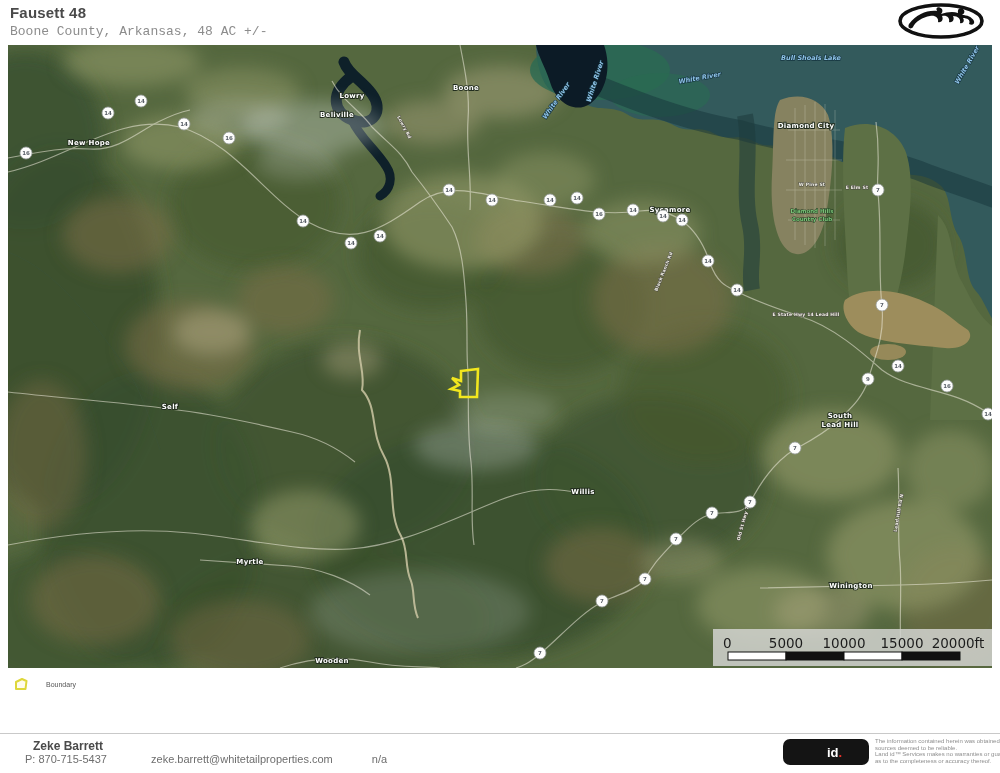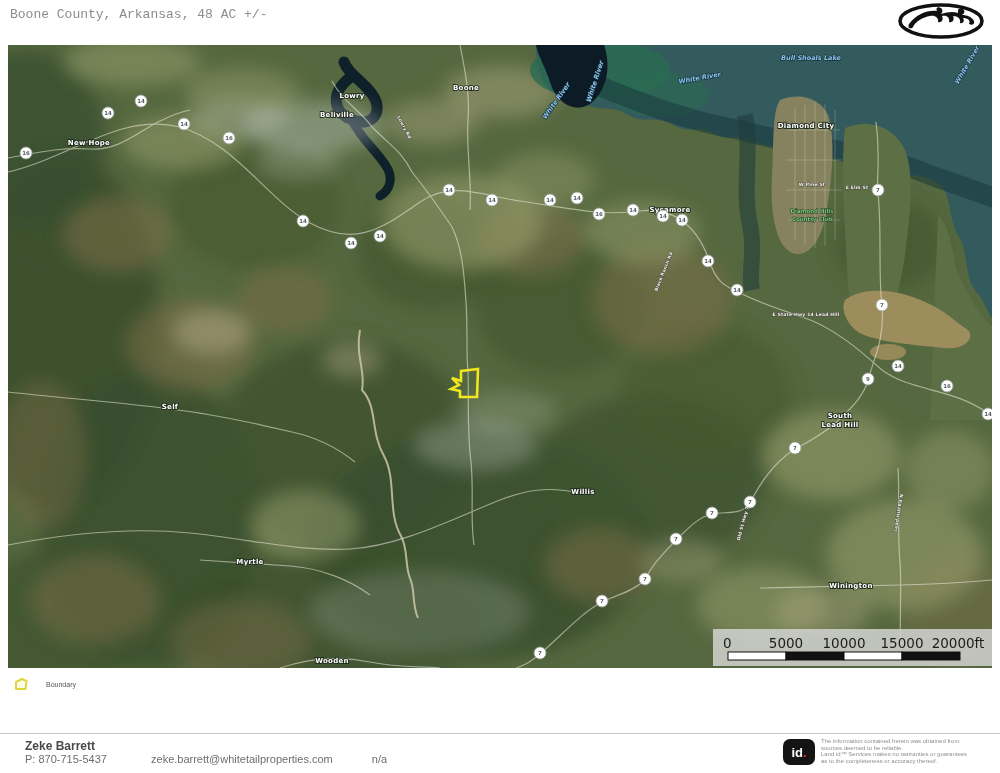--- a/index.html
+++ b/index.html
@@ -22,36 +22,37 @@
   .shield-c{fill:#fdfdfc;stroke:#9aa0a0;stroke-width:.8;}
   .shield-t{font:bold 5.5px "DejaVu Sans",sans-serif;fill:#5a6068;}
   .scale-text{font:13.5px "DejaVu Sans",sans-serif;fill:#1c1c1c;}
   
   .legend{position:absolute;left:14px;top:678px;display:flex;align-items:center;gap:0;}
   .legend-item{display:flex;align-items:center;gap:18px;}
   .legend-item .label{font-size:7px;color:#555;}
   
   .divider{position:absolute;left:0;top:733px;width:1000px;height:1px;background:#c9c9c9;}
   .footer{position:absolute;left:25px;top:739px;}
-  .footer .name{font-size:12px;font-weight:bold;color:#4a4a4a;}
+  .footer .name{font-size:12px;font-weight:bold;color:#4a4a4a;margin-left:8px;}
   .footer .row{position:absolute;top:14px;left:0;width:600px;white-space:nowrap;font-size:11px;color:#6e6e6e;}
   .footer .row .phone{display:inline-block;}
   .footer .row .email{display:inline-block;margin-left:41px;}
   .footer .row .extra{display:inline-block;margin-left:36px;}
   
   .attr{position:absolute;left:783px;top:738px;display:flex;gap:6px;}
-  .landid{width:32px;height:26px;background:#141414;border-radius:7px;display:flex;align-items:center;justify-content:center;
-          color:#fff;font-weight:bold;font-size:13px;font-family:"Liberation Sans",sans-serif;margin-top:1px;}
+  .landid{width:42px;height:26px;background:#141414;border-radius:7px;display:flex;align-items:center;
+          color:#fff;font-weight:bold;font-size:13px;font-family:"Liberation Sans",sans-serif;margin-top:1px;padding-left:44px;}
   .landid .dot{color:#e8312a;}
   .disclaimer{width:190px;font-size:6px;line-height:6.6px;color:#8f8f8f;}
 </style>
 </head>
 <body>
 
 <div class="header">
+  <div class="title">Fausett 48</div>
   <div class="subtitle">Boone County, Arkansas, 48 AC +/-</div>
 </div>
 
 <div class="brand">
   <svg width="90" height="40" viewBox="0 0 90 40">
     <ellipse cx="45" cy="20" rx="41" ry="16" fill="none" stroke="#111" stroke-width="3.6"></ellipse>
     <path fill="#111" d="M13,23 C21,13 31,9 41,10 C39,6 43,5 46,8 C47,10 46,12 45,13
       C51,11 57,10 62,12 C61,7 65,6 68,9 C69,11 68,13 66,14 C71,14 76,16 78,20
       C79,23 76,25 73,23 C75,19 71,17 67,17 C69,20 67,23 64,22 C65,18 62,15 57,15
       C59,19 56,22 53,21 C54,17 51,14 46,15 C48,19 45,22 42,21 C43,17 39,14 34,15

